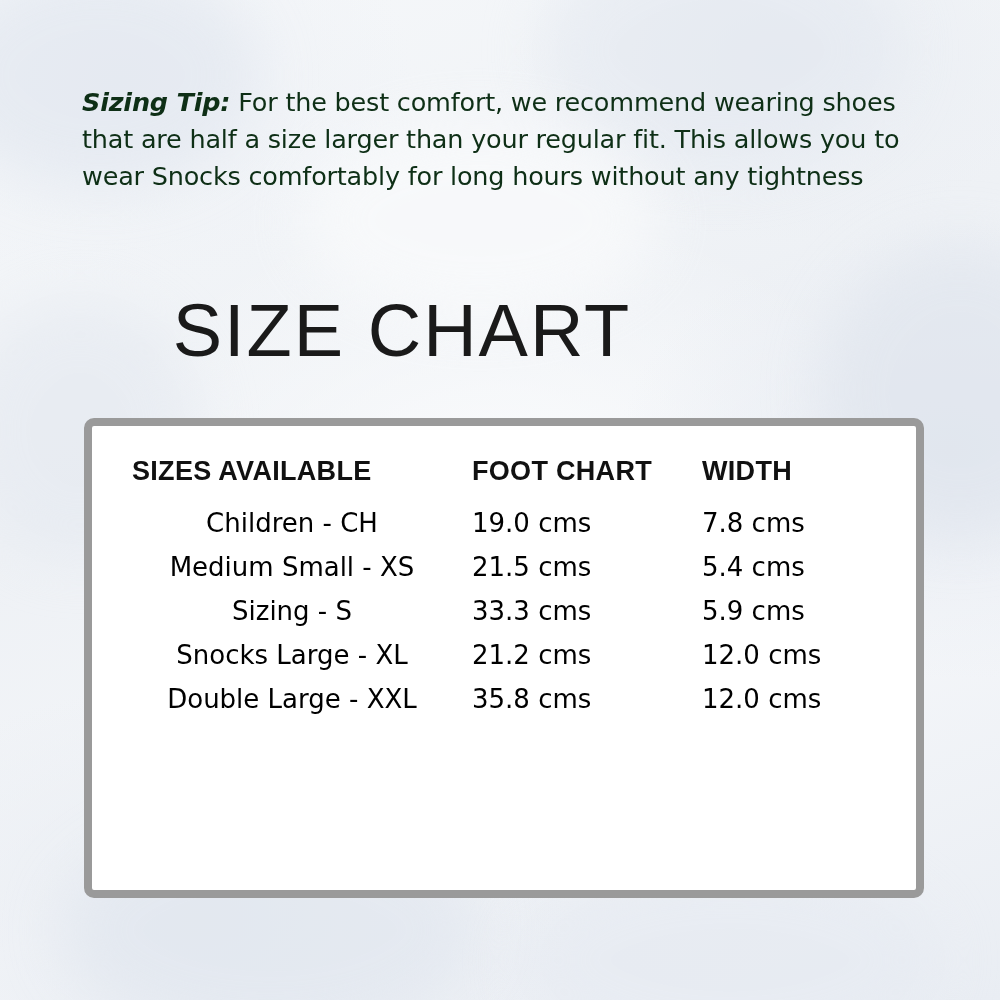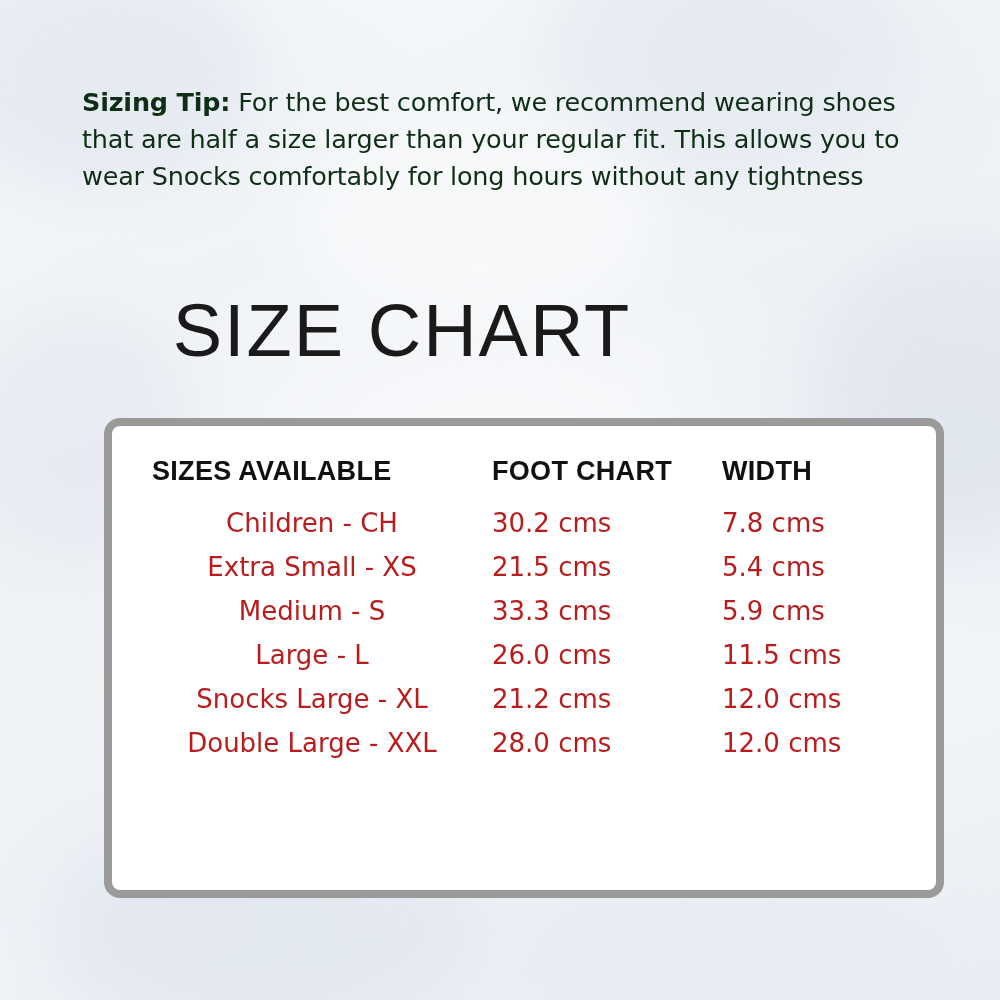--- a/index.html
+++ b/index.html
@@ -41,20 +41,21 @@
     left: 82px;
     top: 84px;
     width: 860px;
     color: #0e2f16;
     font-size: 25.5px;
     line-height: 37px;
     letter-spacing: -0.2px;
   }
   .tip b {
     font-weight: bold;
+    font-style: italic;
   }
 
   .title {
     position: absolute;
     top: 288px;
     left: 0;
     width: 804px;
     text-align: center;
     font-family: "Liberation Sans", sans-serif;
     font-weight: 300;
@@ -64,23 +65,22 @@
   }
 
   .card {
     position: absolute;
     left: 84px;
     top: 418px;
     width: 840px;
     height: 480px;
     background: #ffffff;
     border: 8px solid #9a9a9a;
-    border-radius: 16px;
+    border-radius: 10px;
     box-sizing: border-box;
-    margin-left: 20px;
   }
 
   table.size-table {
     position: absolute;
     left: 40px;
     top: 30px;
     border-collapse: collapse;
     width: 760px;
   }
   table.size-table th {
@@ -88,21 +88,21 @@
     font-weight: bold;
     font-size: 27px;
     color: #111111;
     text-align: left;
     padding: 0 0 14px 0;
     letter-spacing: 0.3px;
   }
   table.size-table td {
     font-family: "DejaVu Sans", sans-serif;
     font-size: 26px;
-    color: #b91c1c;
+    color: #000000;
     padding: 7px 0;
     text-align: left;
     white-space: nowrap;
   }
   table.size-table td.col-size {
     text-align: center;
     padding-right: 20px;
   }
   col.c1 { width: 340px; }
   col.c2 { width: 230px; }
@@ -137,45 +137,40 @@
       <thead>
         <tr>
           <th>SIZES AVAILABLE</th>
           <th>FOOT CHART</th>
           <th>WIDTH</th>
         </tr>
       </thead>
       <tbody>
         <tr>
           <td class="col-size">Children - CH</td>
-          <td>30.2 cms</td>
+          <td>19.0 cms</td>
           <td>7.8 cms</td>
         </tr>
         <tr>
-          <td class="col-size">Extra Small - XS</td>
+          <td class="col-size">Medium Small - XS</td>
           <td>21.5 cms</td>
           <td>5.4 cms</td>
         </tr>
         <tr>
-          <td class="col-size">Medium - S</td>
+          <td class="col-size">Sizing - S</td>
           <td>33.3 cms</td>
           <td>5.9 cms</td>
-        </tr>
-        <tr>
-          <td class="col-size">Large - L</td>
-          <td>26.0 cms</td>
-          <td>11.5 cms</td>
         </tr>
         <tr>
           <td class="col-size">Snocks Large - XL</td>
           <td>21.2 cms</td>
           <td>12.0 cms</td>
         </tr>
         <tr>
           <td class="col-size">Double Large  - XXL</td>
-          <td>28.0 cms</td>
+          <td>35.8 cms</td>
           <td>12.0 cms</td>
         </tr>
       </tbody>
     </table>
   </div>
 
 </div>
 
 </body></html>

